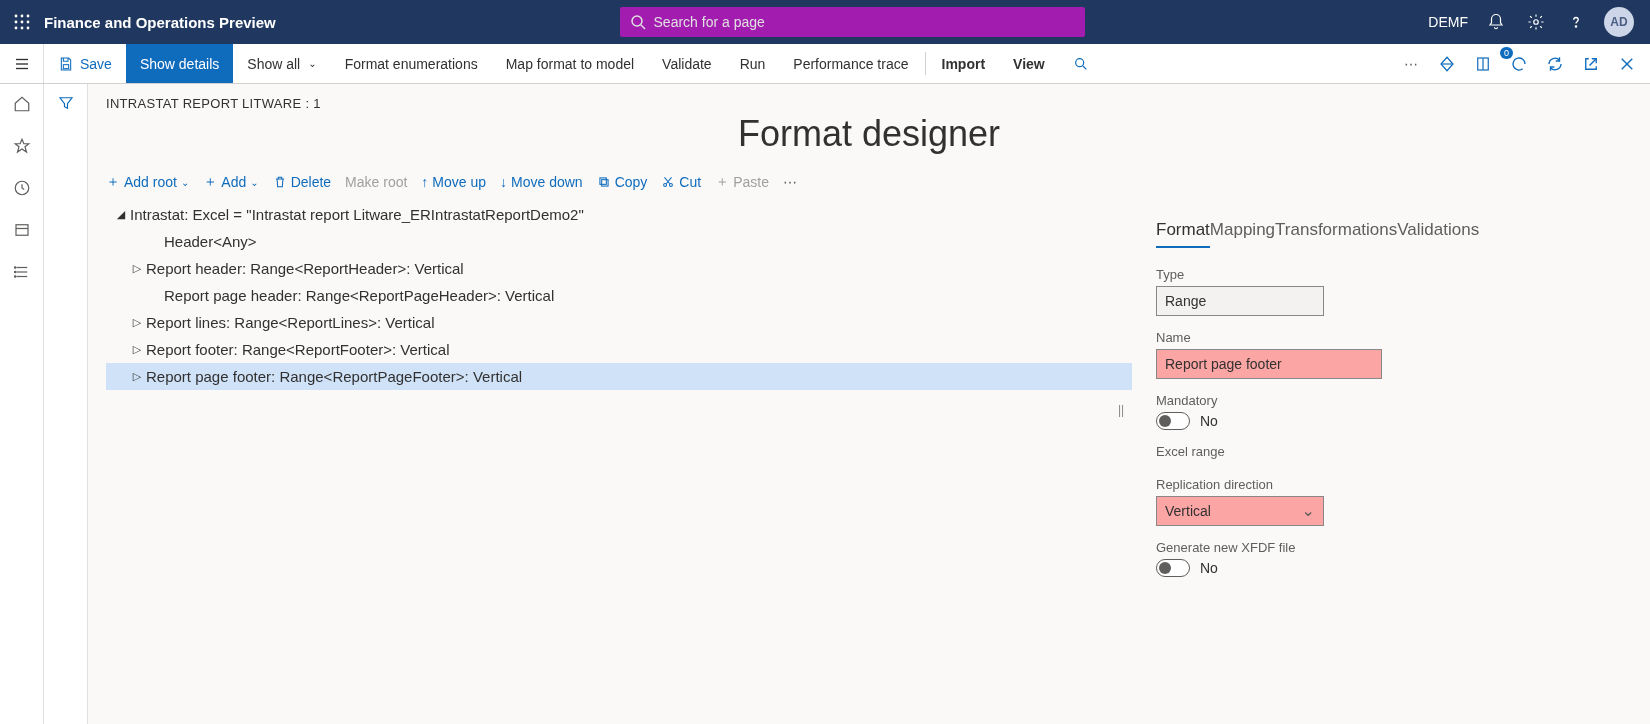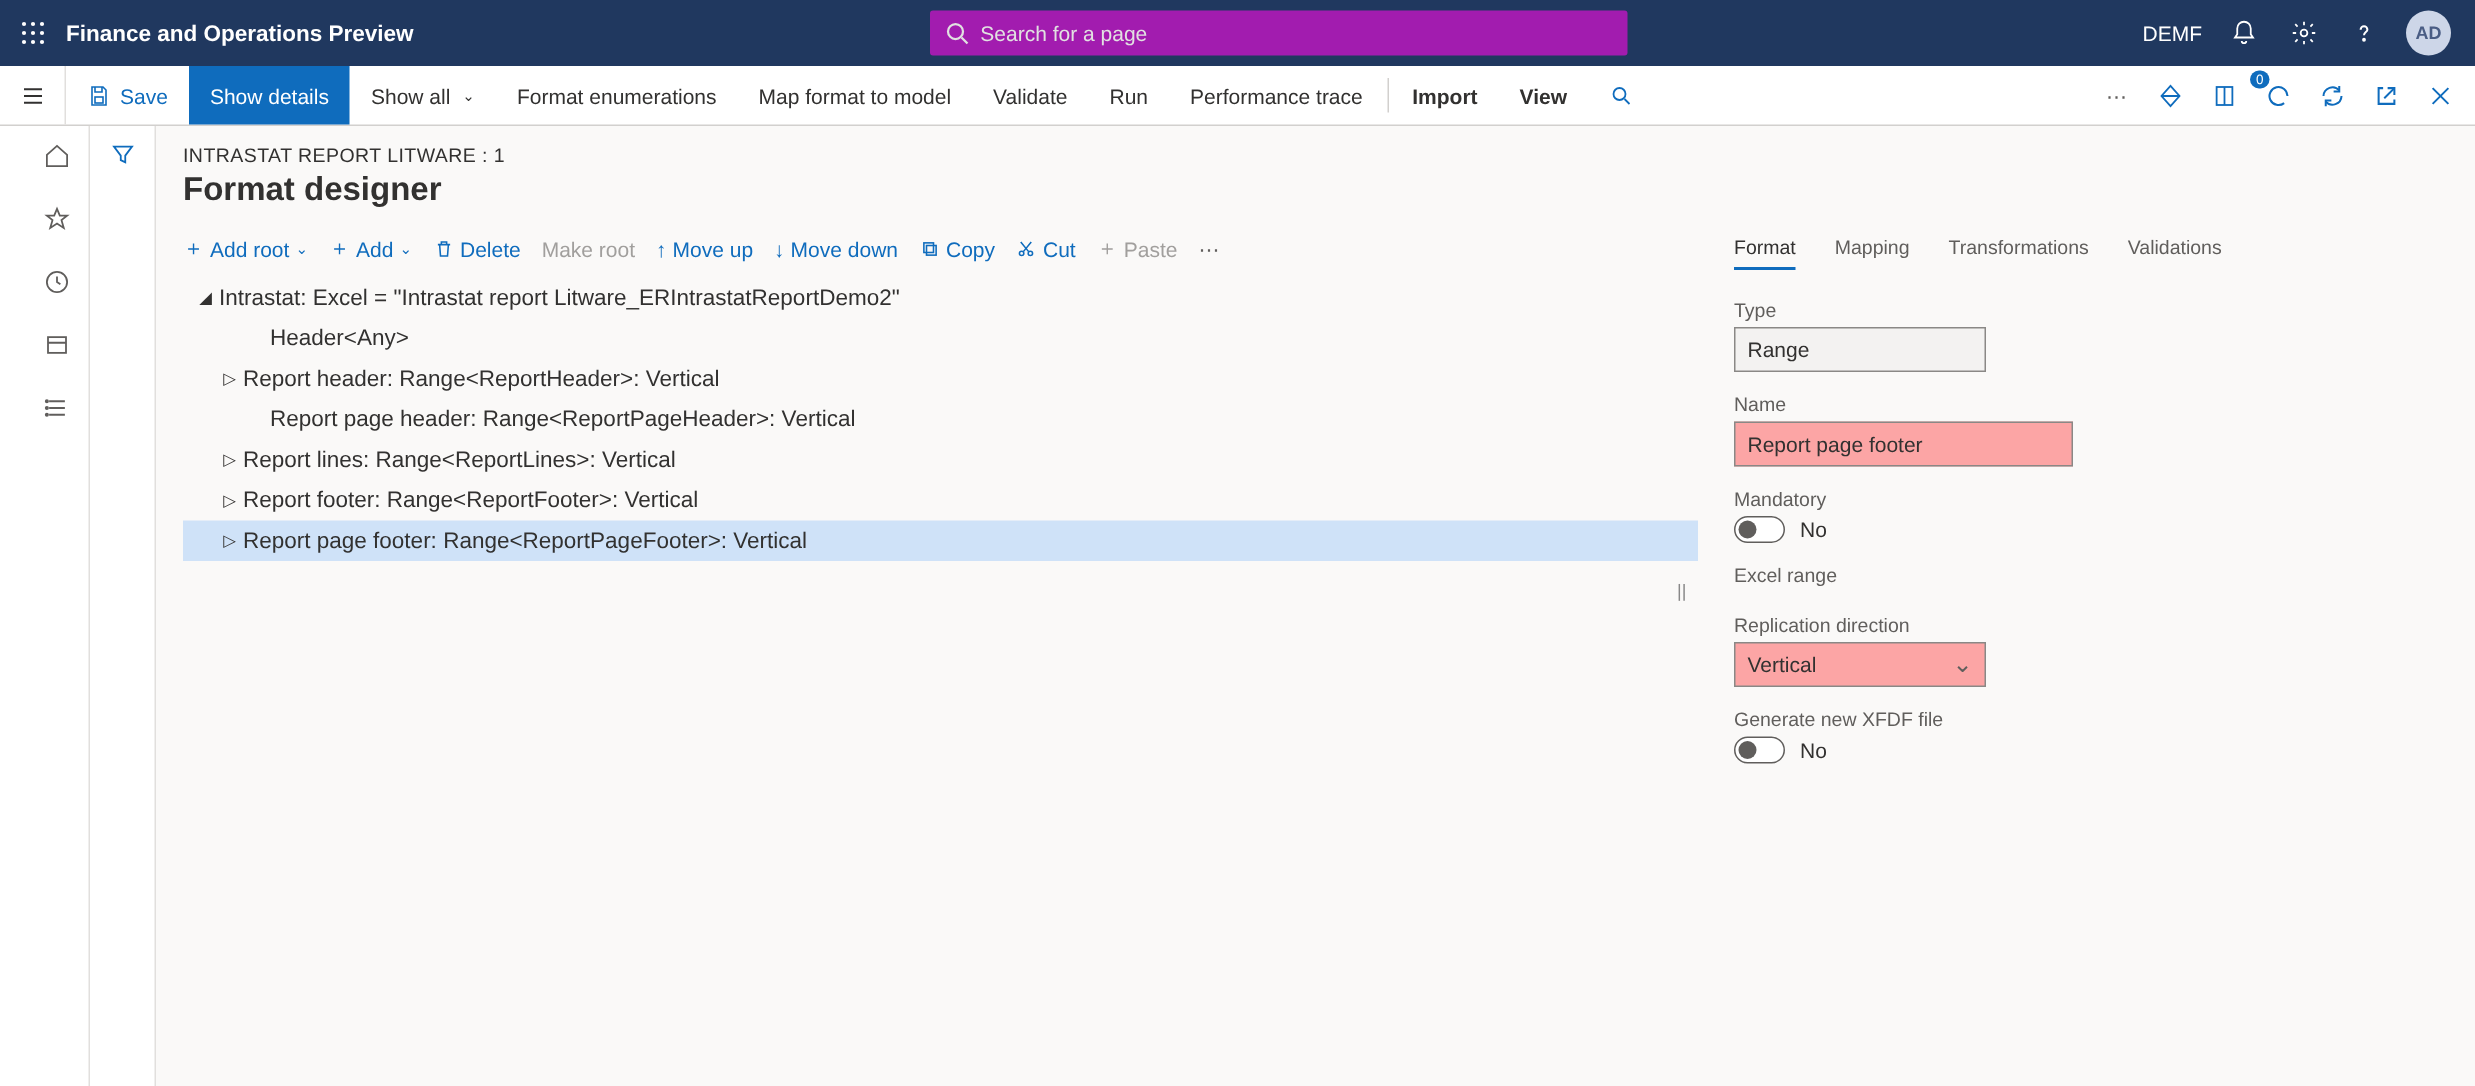--- a/index.html
+++ b/index.html
@@ -31,53 +31,53 @@
   .ab-btn.save { color: #0f6cbd; }
   .ab-btn.active { background: #0f6cbd; color: #fff; }
   .ab-btn .chev { font-size: 10px; margin-left: 2px; }
   .ab-sep { width: 1px; background: #d2d0ce; margin: 8px 2px; }
   .ab-right { margin-left: auto; display: flex; align-items: center; gap: 10px; padding-right: 10px; color: #0f6cbd; }
   .ab-right .icon-btn { width: 26px; height: 26px; display: flex; align-items: center; justify-content: center; cursor: pointer; }
   .badge0 { position: relative; }
   .badge0 .b { position: absolute; top: -4px; left: -6px; background: #0f6cbd; color: #fff; font-size: 9px; border-radius: 8px; padding: 0 4px; line-height: 12px; }
 
   
-  .main { display: flex; height: calc(100vh - 84px); padding-left: 16px; }
+  .main { display: flex; height: calc(100vh - 84px); }
   .nav-rail {
     width: 44px; border-right: 1px solid #e1dfdd; display: flex; flex-direction: column; align-items: center; padding-top: 8px; gap: 18px;
   }
   .nav-rail .rail-icon { width: 24px; height: 24px; display:flex; align-items:center; justify-content:center; color:#605e5c; cursor:pointer; }
 
   .filter-rail { width: 44px; border-right: 1px solid #e1dfdd; display:flex; justify-content:center; padding-top:10px; }
   .filter-rail .funnel { color:#0f6cbd; cursor:pointer; }
 
   .content { flex: 1; display: flex; flex-direction: column; padding: 12px 18px 0 18px; overflow: hidden; background:#faf9f8; }
   .breadcrumb { font-size: 13px; letter-spacing: .3px; color: #323130; }
-  .page-title { font-size: 22px; font-weight: 700; margin-top: 2px; }
+  .page-title { font-size: 36px; font-weight: 400; margin-top: 2px; text-align: center; }
 
   .split { display: flex; flex: 1; margin-top: 18px; gap: 0; overflow: hidden; }
   .left-pane { flex: 1; min-width: 0; }
   .right-pane { width: 500px; padding-left: 24px; position: relative; }
   .divider-mark { position: absolute; left: -14px; top: 230px; color: #888; cursor: col-resize; font-size: 12px; }
 
   
   .tree-toolbar { display:flex; align-items:center; gap: 14px; color:#0f6cbd; font-size:14px; margin-bottom:10px; flex-wrap: wrap; }
   .tb-item { display:flex; align-items:center; gap:4px; cursor:pointer; white-space:nowrap; }
   .tb-item.disabled { color:#a19f9d; cursor:default; }
   .tb-chev { font-size:10px; }
 
   
   .tree { font-size: 15px; }
   .tree-row { display:flex; align-items:center; height: 27px; padding-left: 6px; }
   .tree-row.sel { background:#cfe2f8; }
   .tw { width: 18px; text-align:center; font-size: 11px; color:#323130; cursor:pointer; }
   .tree-row .lbl { white-space: nowrap; }
 
   
-  .prop-tabs { display:flex; gap: 26px; border-bottom: 1px solid transparent; font-size:13px; color:#605e5c; }
+  .prop-tabs { display:flex; border-bottom: 1px solid transparent; font-size:17px; color:#605e5c;margin-top:47px; }
   .prop-tabs .tab { padding-bottom: 6px; cursor:pointer; }
   .prop-tabs .tab.active { color:#323130; border-bottom: 2px solid #0f6cbd; }
 
   .prop-body { margin-top: 18px; display:flex; flex-direction:column; gap: 14px; font-size:14px; }
   .field-label { font-size: 13px; color:#605e5c; margin-bottom:4px; }
   .field-input {
     height: 30px; border: 1px solid #8a8886; background:#fca5a5; padding: 0 8px; font-size:14px; display:flex; align-items:center;
   }
   .readonly { background:#f3f2f1; }
   .input-w-narrow { width: 168px; }

